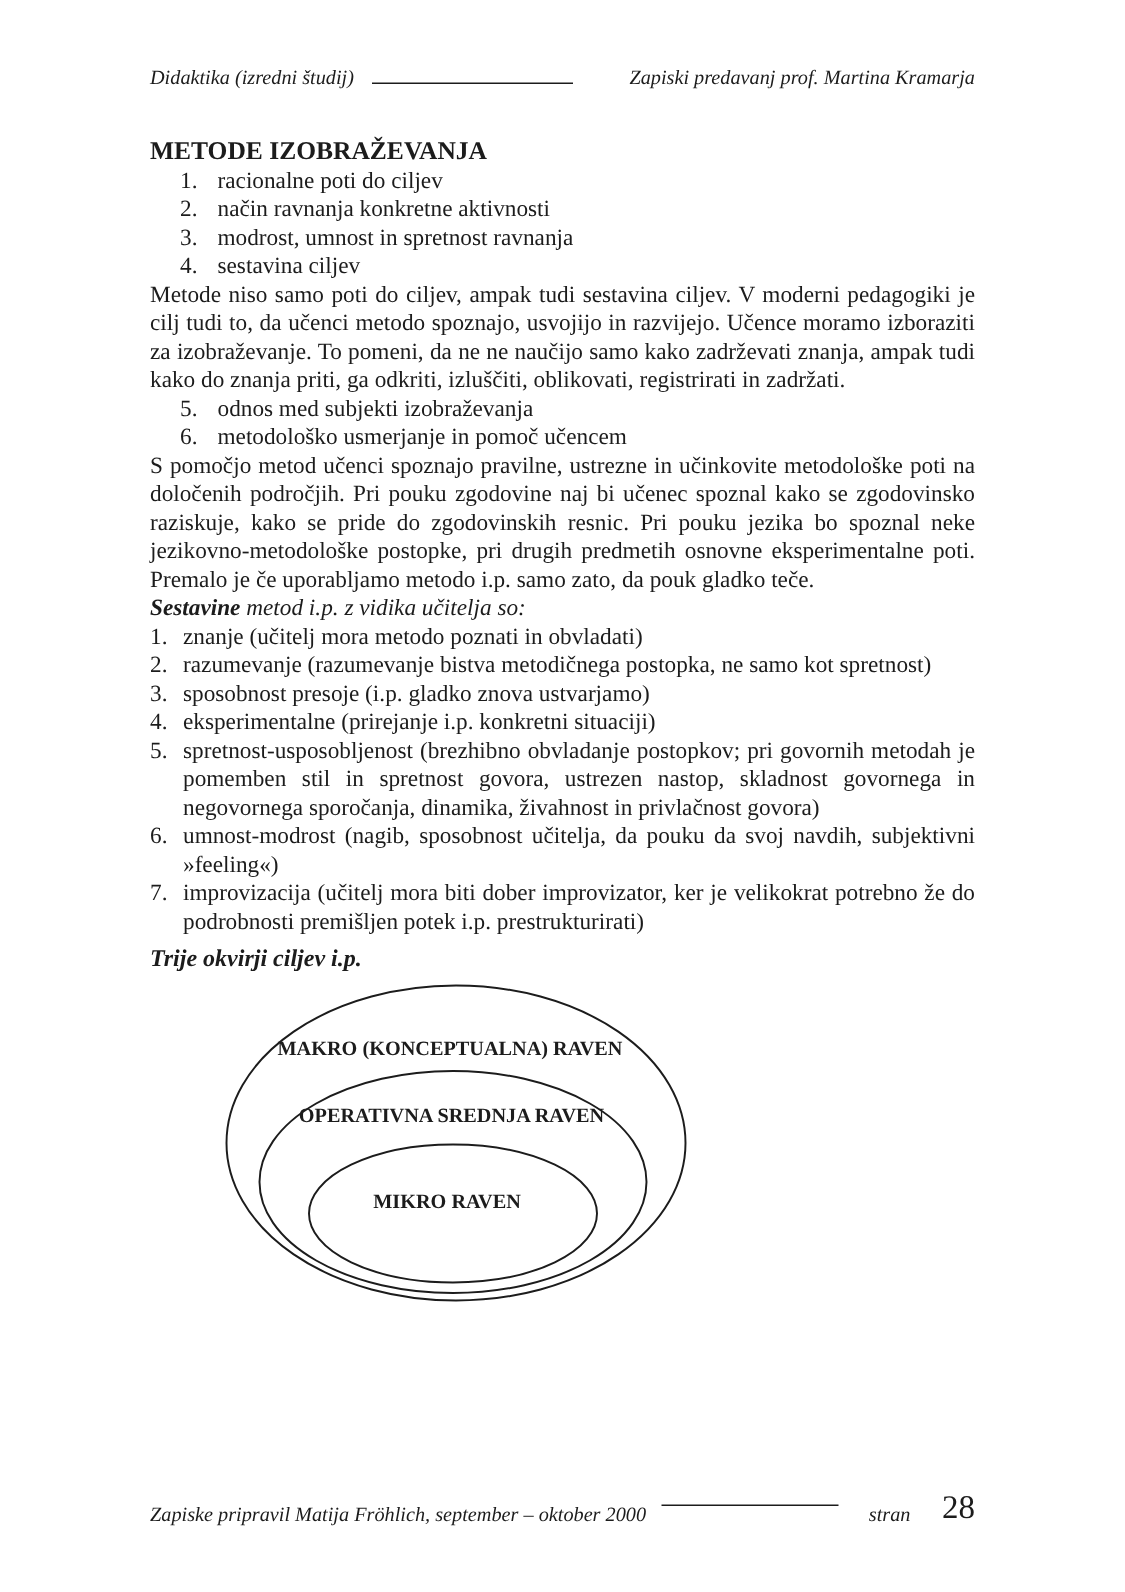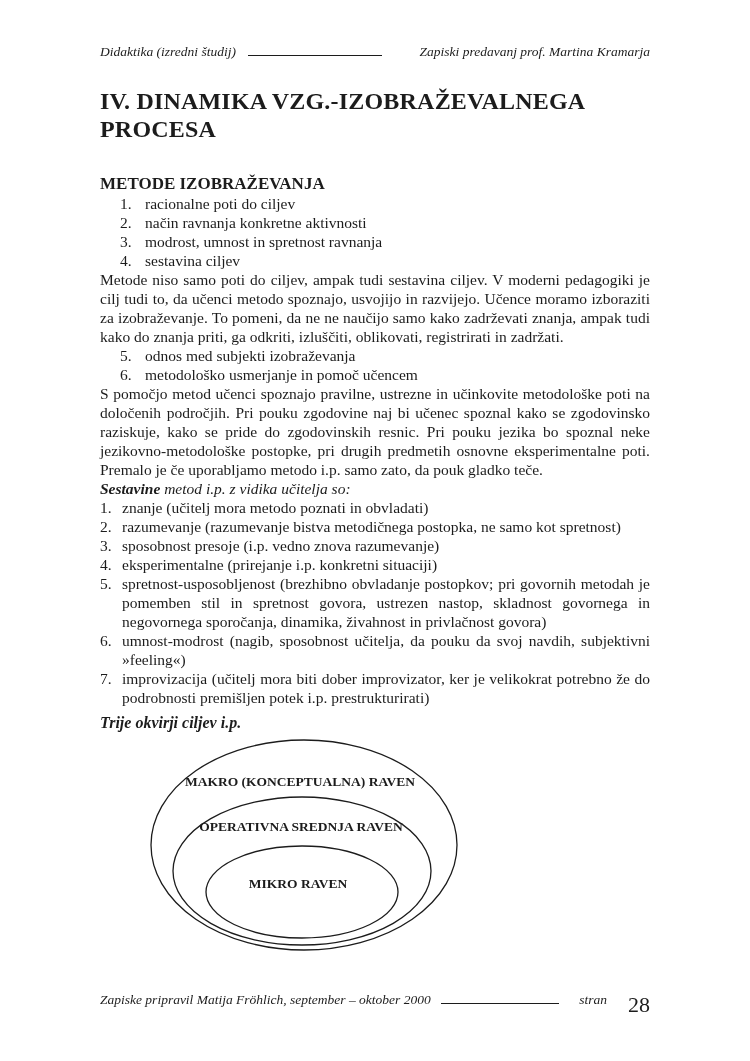--- a/index.html
+++ b/index.html
@@ -32,38 +32,37 @@
   .lead { margin:10px 0 0 0;font-style:italic; }
   .lead-bold { font-weight:700; }
   .caption { margin:6px 0 0 0; font-weight:700; font-style:italic; font-size:16px; line-height:19px; }
   .diagram { display:block; margin-top:0; }
   .diagram ellipse { fill:none; stroke:#1c1c1c; stroke-width:1.3; }
   .diagram text {
     font-family:"Liberation Serif", "DejaVu Serif", serif;
     font-weight:700; font-size:13.5px; fill:#1c1c1c; text-anchor:middle;
   }
   
-  .ftr { position:absolute; left:68px; right:68px; top:992px; display:flex; align-items:flex-start; }
+  .ftr { position:absolute; left:68px; right:68px; top:992px; display:flex; align-items:flex-end; }
   .ftr-left { font-style:italic; font-size:13.5px; white-space:nowrap; }
   .ftr-rule { flex:1 1 auto; border-top:1.7px solid #1c1c1c; margin:0 20px 0 10px; align-self:center; transform:translateY(-2px); }
   .ftr-label { font-style:italic; font-size:13.5px; margin-right:21px; }
   .ftr-num { font-size:22px; }
 </style>
 </head>
 <body>
 
 <div class="page">
 
   <div class="hdr">
     <span>Didaktika (izredni študij)</span>
     <span class="hdr-rule"></span>
     <span>Zapiski predavanj prof. Martina Kramarja</span>
   </div>
 
-  <div class="title">IV. DINAMIKA VZG.-IZOBRAŽEVALNEGA PROCESA</div>
 
   <div class="section">METODE IZOBRAŽEVANJA</div>
 
   <div class="bt">
 
 
     <div class="olist indent">
       <div class="row">
         <span class="n">1.</span>
         <span class="t">racionalne poti do ciljev</span>
@@ -103,21 +102,21 @@
       <div class="row">
         <span class="n">1.</span>
         <span class="t">znanje (učitelj mora metodo poznati in obvladati)</span>
       </div>
       <div class="row">
         <span class="n">2.</span>
         <span class="t">razumevanje (razumevanje bistva metodičnega postopka, ne samo kot spretnost)</span>
       </div>
       <div class="row">
         <span class="n">3.</span>
-        <span class="t">sposobnost presoje (i.p. vedno znova razumevanje)</span>
+        <span class="t">sposobnost presoje (i.p. gladko znova ustvarjamo)</span>
       </div>
       <div class="row">
         <span class="n">4.</span>
         <span class="t">eksperimentalne (prirejanje i.p. konkretni situaciji)</span>
       </div>
       <div class="row">
         <span class="n">5.</span>
         <span class="t">spretnost-usposobljenost (brezhibno obvladanje postopkov; pri govornih metodah je pomemben stil in spretnost govora, ustrezen nastop, skladnost govornega in negovornega sporočanja, dinamika, živahnost in privlačnost govora)</span>
       </div>
       <div class="row">

